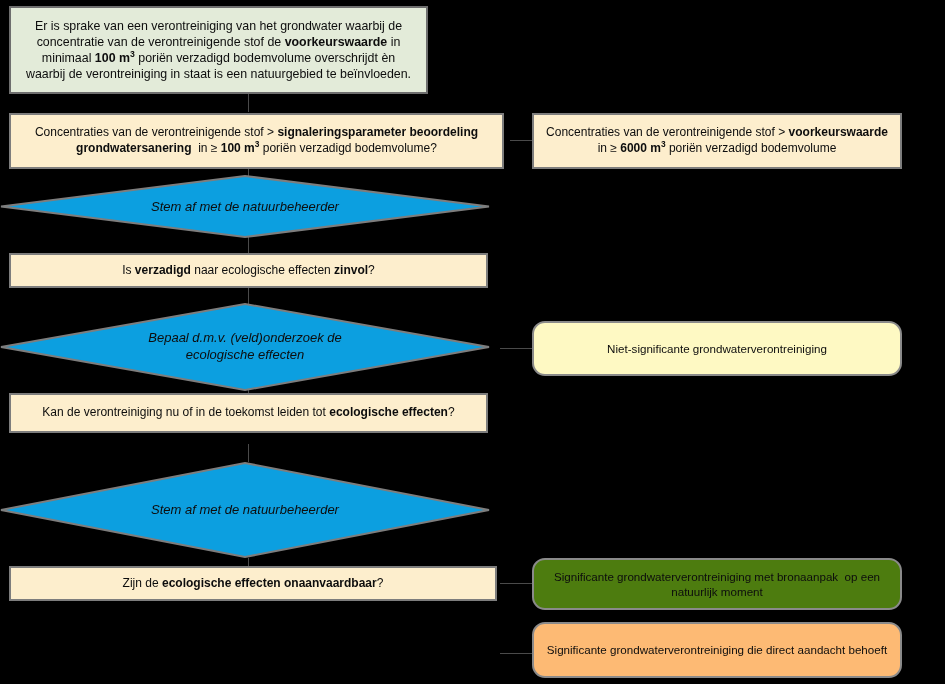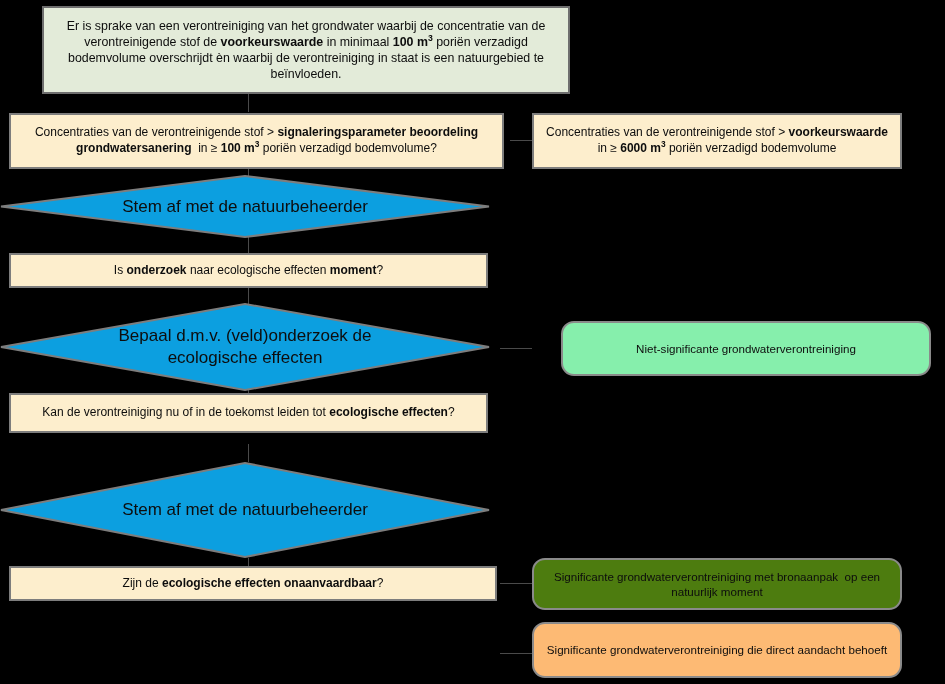--- a/index.html
+++ b/index.html
@@ -49,21 +49,21 @@
   .rect.premise {
     background: #e3ebd9;
     border: 2px solid #6e6e6e;
   }
 
   
   .pill {
     border: 2px solid #8a8a8a;
     border-radius: 13px;
   }
-  .pill.green  { background: #86efac; margin-left: 29px; }
+  .pill.green  { background: #fef9c3; }
   .pill.amber  { background: #4d7c0f; }
   .pill.red    { background: #fdba74; }
 
   
   .diamond {
     position: absolute;
     display: block;
   }
   .diamond svg {
     position: absolute;
@@ -86,21 +86,21 @@
   
   .conn {
     position: absolute;
     background: #4a4a4a;
     width: 1px;
   }
 
   
   .fs-premise { font-size: 12.4px; }
   .fs-box     { font-size: 12.0px; }
-  .fs-dia     { font-size: 17px; }
+  .fs-dia     { font-size: 13px; font-style: italic; }
   .fs-pill    { font-size: 11.6px; }
   b { font-weight: bold; }
   sup { font-size: 0.70em; vertical-align: super; line-height: 0; }
 </style>
 </head>
 <body>
 
 <div class="canvas">
 
   <div class="conn" style="left:248px; top:92px;  height:20px;"></div>
@@ -108,21 +108,21 @@
   <div class="conn" style="left:248px; top:236px; height:18px;"></div>
   <div class="conn" style="left:248px; top:288px; height:16px;"></div>
   <div class="conn" style="left:248px; top:390px; height:20px;"></div>
   <div class="conn" style="left:248px; top:444px; height:18px;"></div>
   <div class="conn" style="left:248px; top:558px; height:10px;"></div>
   <div class="conn" style="left:510px; top:140px; width:22px; height:1px;"></div>
   <div class="conn" style="left:500px; top:348px; width:32px; height:1px;"></div>
   <div class="conn" style="left:500px; top:583px; width:32px; height:1px;"></div>
   <div class="conn" style="left:500px; top:653px; width:32px; height:1px;"></div>
 
-  <div class="node rect premise fs-premise" style="left:9px; top:6px; width:528px; height:88px;margin-left:33px;">
+  <div class="node rect premise fs-premise" style="left:9px; top:6px; width:419px; height:88px;">
     <span class="txt">
       Er is sprake van een verontreiniging van het grondwater waarbij de concentratie van
       de verontreinigende stof de <b>voorkeurswaarde</b> in minimaal <b>100 m<sup>3</sup></b> poriën verzadigd
       bodemvolume overschrijdt èn waarbij de verontreiniging in staat is een natuurgebied
       te beïnvloeden.
     </span>
   </div>
 
   <div class="node rect fs-box" style="left:9px; top:113px; width:495px; height:56px;">
     <span class="txt">
@@ -133,21 +133,21 @@
 
   <div class="diamond" style="left:0px; top:175px; width:490px; height:63px;">
     <svg viewBox="0 0 490 63" preserveAspectRatio="none">
       <polygon points="245,1 489,31.5 245,62 1,31.5" fill="#0c9fe0" stroke="#7d7d7d" stroke-width="2"></polygon>
     </svg>
     <span class="dlabel fs-dia">Stem af met de natuurbeheerder</span>
   </div>
 
   <div class="node rect fs-box" style="left:9px; top:253px; width:479px; height:35px;">
     <span class="txt">
-      Is <b>onderzoek</b> naar ecologische effecten <b>moment</b>?
+      Is <b>verzadigd</b> naar ecologische effecten <b>zinvol</b>?
     </span>
   </div>
 
   <div class="diamond" style="left:0px; top:303px; width:490px; height:88px;">
     <svg viewBox="0 0 490 88" preserveAspectRatio="none">
       <polygon points="245,1 489,44 245,87 1,44" fill="#0c9fe0" stroke="#7d7d7d" stroke-width="2"></polygon>
     </svg>
     <span class="dlabel fs-dia">Bepaal d.m.v. (veld)onderzoek de<br>ecologische effecten</span>
   </div>
 

